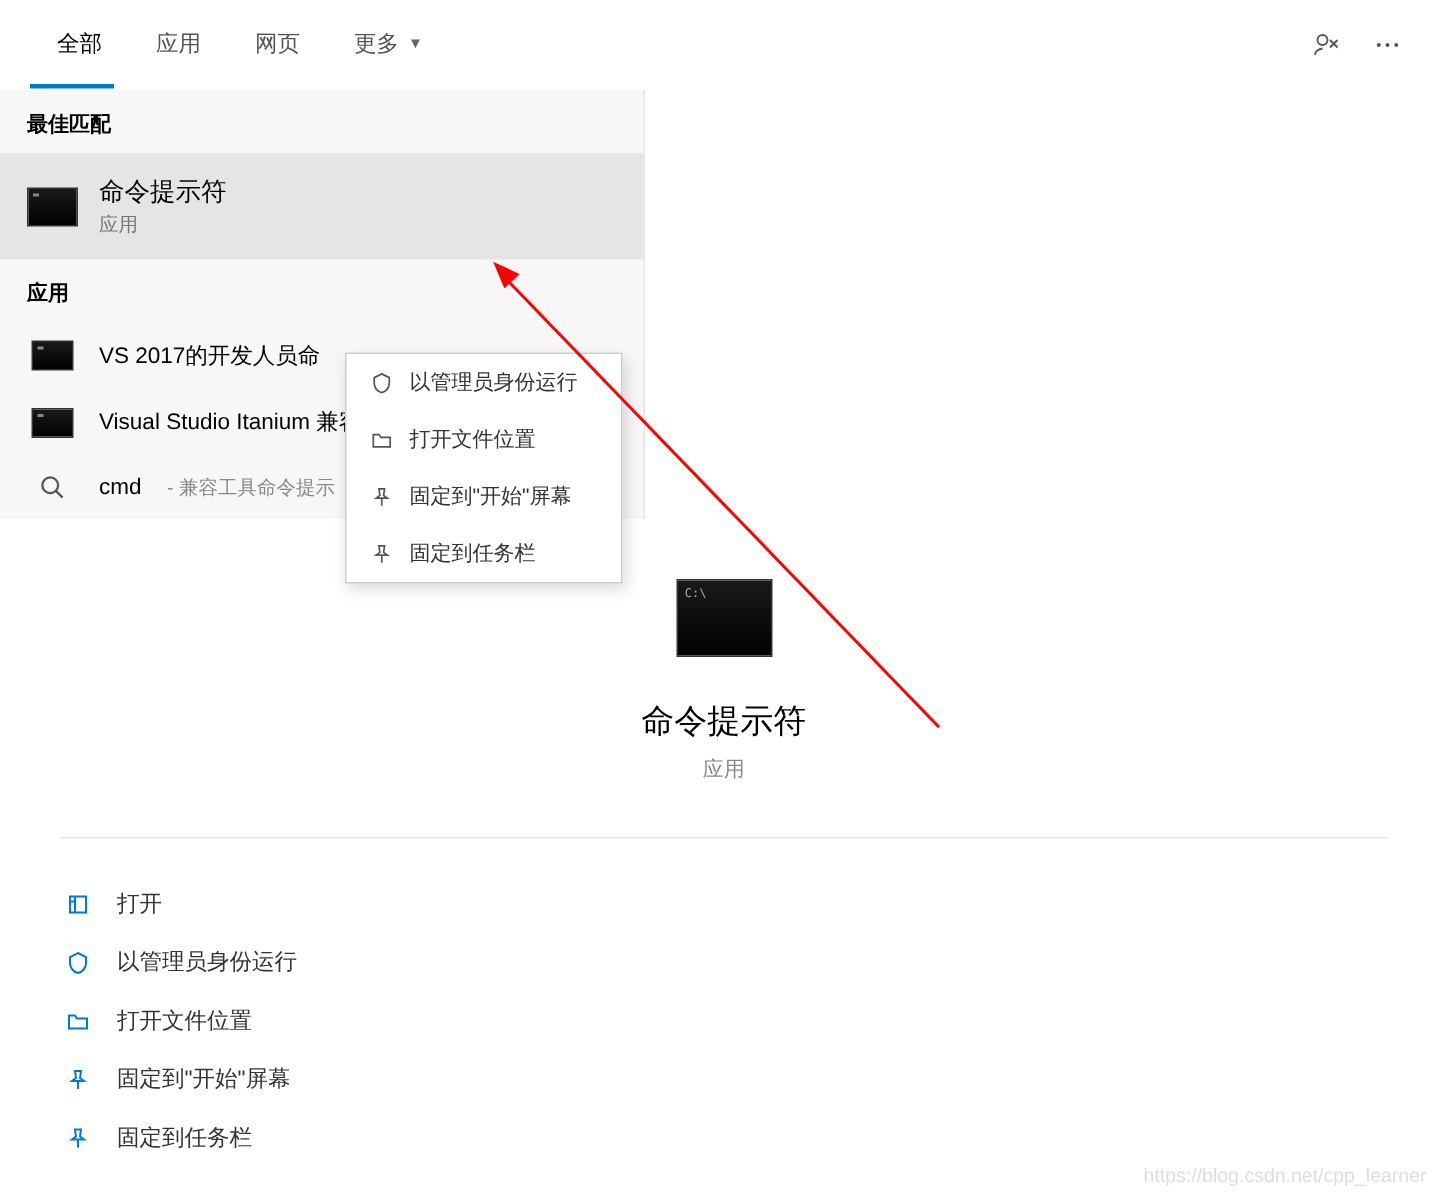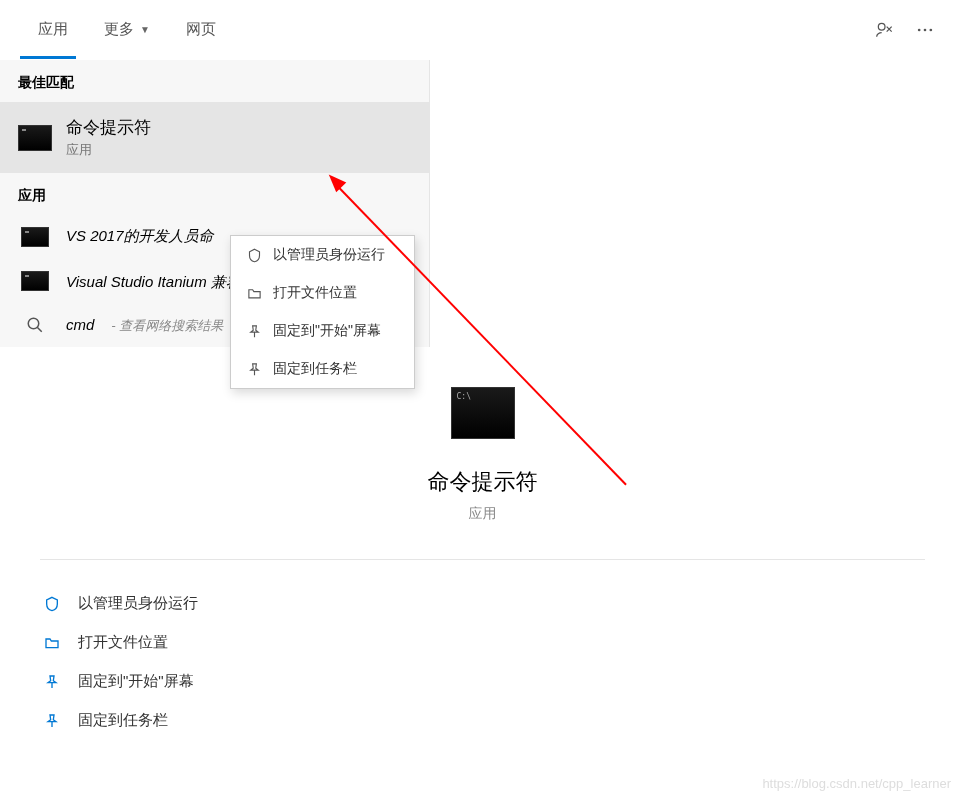--- a/index.html
+++ b/index.html
@@ -96,25 +96,24 @@
       content: "";
       position: absolute;
       top: 3px; left: 3px;
       width: 4px; height: 2px;
       background: #888;
     }
     .bm-title { font-size: 17px; color: #000; }
     .bm-sub { font-size: 13px; color: #777; margin-top: 2px; }
     .list-item {
       display: flex;
-      align-items: flex-start;
+      align-items: center;
       padding: 12px 18px;
       cursor: pointer;
       position: relative;
-      font-style: italic;
     }
     .list-item .title { font-size: 15px; color: #000; flex: 1; }
     .list-item .title.multiline { line-height: 1.4; }
     .list-item .chev-r { color: #666; font-size: 14px; margin-left: 8px; }
     .search-icon-small {
       width: 34px;
       margin-right: 14px;
       display: flex;
       justify-content: center;
     }
@@ -203,30 +202,33 @@
       color: #ddd;
       pointer-events: none;
       text-align: center;
     }
     svg { display: block; }
   </style>
 </head>
 <body>
 
 <div class="tabs">
+  <div class="tab active">
+      <span>全部</span>
+    </div>
   <div class="tab">
       <span>应用</span>
+    </div>
+  <div class="tab">
+      <span>网页</span>
     </div>
   <div class="tab">
     <span>更多</span>
     <span class="chev">▼</span>
   </div>
-  <div class="tab">
-      <span>网页</span>
-    </div>
   <div class="tab-indicator"></div>
   <div class="spacer"></div>
   <div class="icon-btn">
     <svg width="20" height="20" viewBox="0 0 24 24" fill="none" stroke="currentColor" stroke-width="1.5">
       <circle cx="8" cy="8" r="4"></circle>
         <path d="M2 20c0-3 3-5 6-5"></path>
         <path d="M14 14l6-6M14 8l6 6"></path>
     </svg>
   </div>
   <div class="icon-btn">
@@ -267,21 +269,21 @@
 
     <div class="list-item">
       <div class="search-icon-small">
         <svg width="18" height="18" viewBox="0 0 24 24" fill="none" stroke="#555" stroke-width="2">
           <circle cx="10" cy="10" r="7"></circle>
             <line x1="21" y1="21" x2="15" y2="15"></line>
         </svg>
       </div>
       <div class="title web-result">
         <span class="query">cmd</span>
-        <span class="desc">- 查看网络搜索结果</span>
+        <span class="desc">- 兼容工具命令提示</span>
       </div>
       <span class="chev-r">›</span>
     </div>
 
     <div class="ctx-menu">
       <div class="ctx-item">
         <span class="ctx-icon">
           <svg width="15" height="15" viewBox="0 0 24 24" fill="none" stroke="currentColor" stroke-width="1.8">
               <path d="M12 2l8 4v6c0 5-3.5 9-8 10-4.5-1-8-5-8-10V6l8-4z"></path>
             </svg>
@@ -317,20 +319,29 @@
 
   <div class="right">
     <div class="big-icon"></div>
     <div class="detail-title">命令提示符</div>
     <div class="detail-sub">应用</div>
     <div class="divider"></div>
     <div class="actions">
       <div class="action">
         <span class="action-icon">
           <svg width="16" height="16" viewBox="0 0 24 24" fill="none" stroke="currentColor" stroke-width="2">
+              <rect x="4" y="4" width="16" height="16"></rect>
+              <path d="M9 4v16M4 9h5"></path>
+            </svg>
+        </span>
+        <span>打开</span>
+      </div>
+      <div class="action">
+        <span class="action-icon">
+          <svg width="16" height="16" viewBox="0 0 24 24" fill="none" stroke="currentColor" stroke-width="2">
               <path d="M12 2l8 4v6c0 5-3.5 9-8 10-4.5-1-8-5-8-10V6l8-4z"></path>
             </svg>
         </span>
         <span>以管理员身份运行</span>
       </div>
       <div class="action">
         <span class="action-icon">
           <svg width="16" height="16" viewBox="0 0 24 24" fill="none" stroke="currentColor" stroke-width="2">
               <path d="M3 6h6l2 3h10v10H3z"></path>
             </svg>

